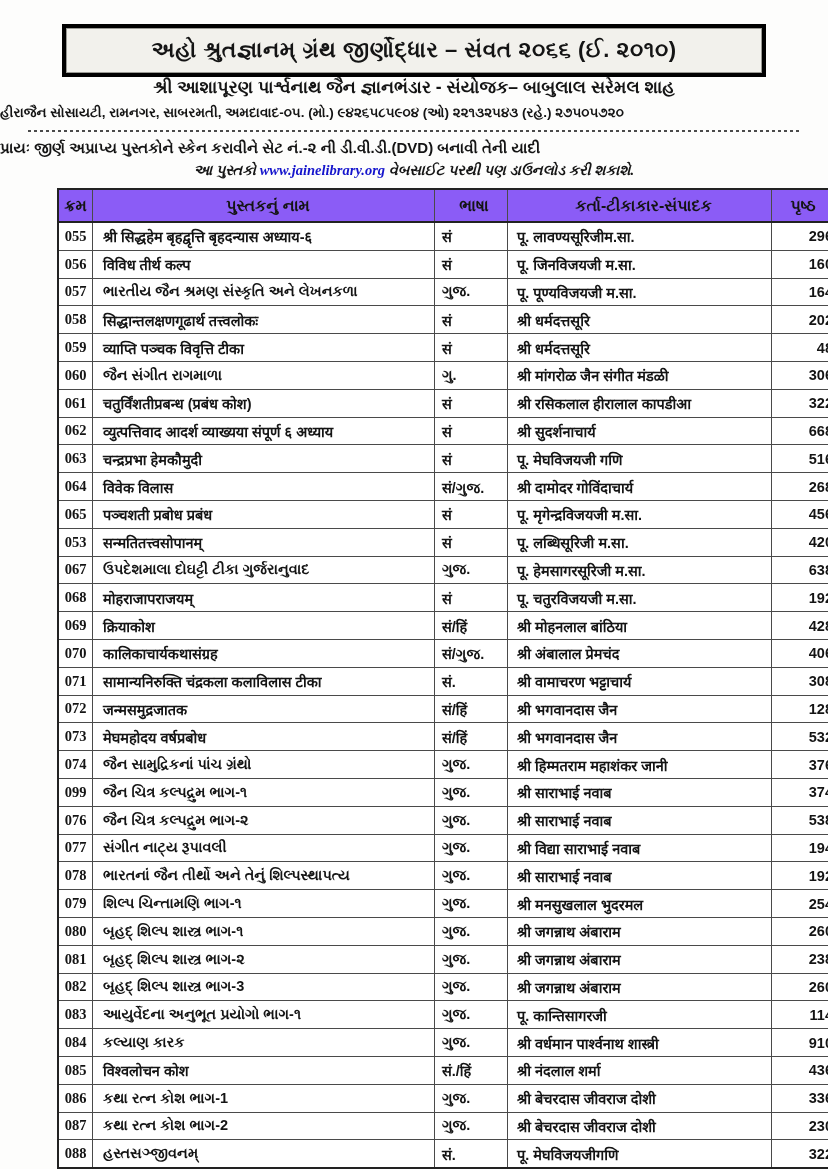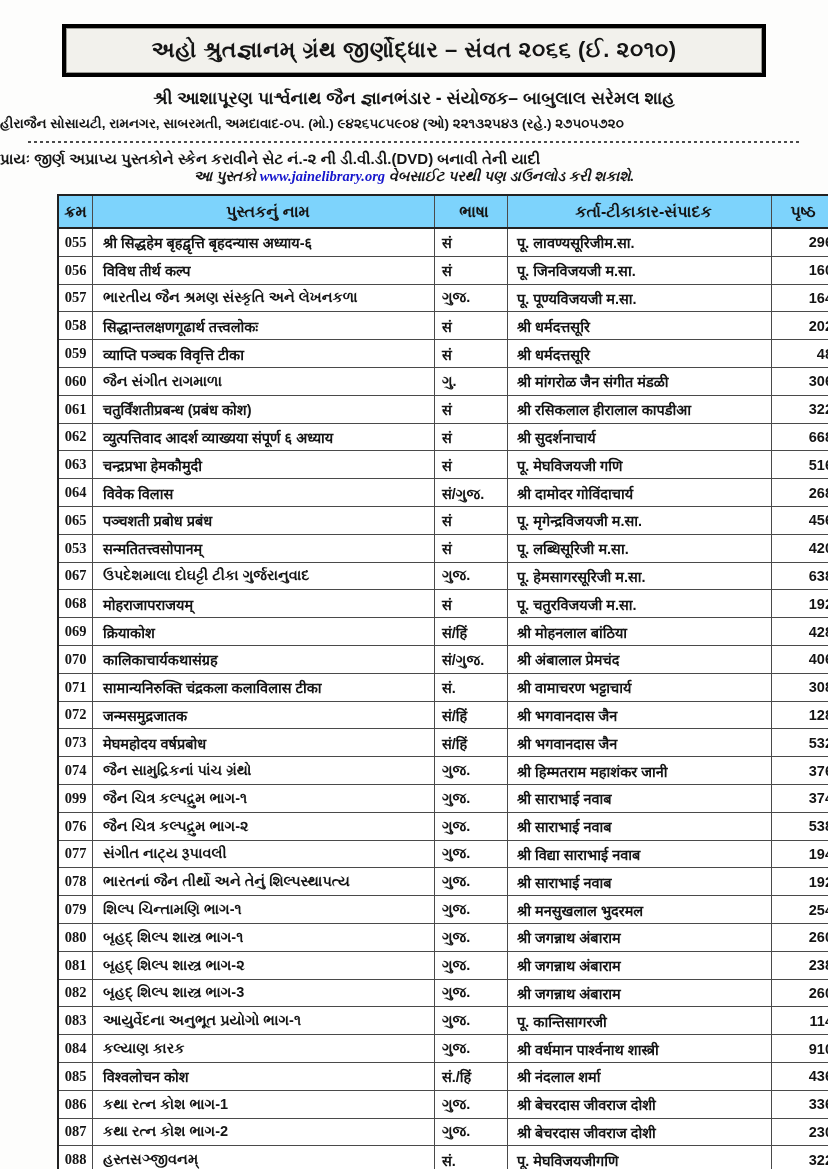--- a/index.html
+++ b/index.html
@@ -13,47 +13,47 @@
   }
   .title-box{
     margin:24px 62px 0 62px;
     border:4px solid #000;
     background:#f2f1ec;
     box-shadow:inset 0 0 0 1px #9a9a94;
     text-align:center;
     padding:9px 4px 10px 4px;
   }
   .title-box .title{font-size:22px;letter-spacing:.5px;}
-  .subtitle{text-align:center;font-size:17.5px;margin-top:11px;}
+  .subtitle{text-align:center;font-size:17.5px;}
   .address{text-align:left;font-size:13.5px;margin-top:7px;font-weight:bold;}
   .dashline{
     margin:9px 28px 0 28px;height:2px;
     background:repeating-linear-gradient(90deg,#4a4a4a 0 3px,transparent 3px 6px);
   }
   .notice{font-size:15px;margin-top:7px;}
   .download{
-    text-align:center;font-size:14.5px;
+    text-align:center;font-size:14.5px;margin-top:5px;
     font-family:"Liberation Serif","DejaVu Serif",serif;
     font-style:italic;
   }
   .download .link{color:#1414cc;}
   table.booklist{
     margin:9px 0 0 57px;
     width:738px;
     border-collapse:collapse;
     table-layout:fixed;
     border:2px solid #222;
   }
   .booklist th,.booklist td{
     border:1px solid #4a4a4a;
     overflow:hidden;white-space:nowrap;
   }
   .booklist th{
     font-size:16px;height:29px;text-align:center;
-    border-bottom:2px solid #222;background:#7dd3fc;
+    border-bottom:2px solid #222;background:#8b5cf6;
   }
   .booklist td{height:24.8px;font-size:14.5px;background:#fff;}
   .c-no{width:31px;text-align:center;font-size:13px;font-family:"Liberation Serif","DejaVu Serif",serif;}
   .c-name{width:330px;text-align:left;padding-left:10px;}
   .c-lang{width:64px;text-align:left;padding-left:7px;}
   .c-author{width:253px;text-align:left;padding-left:9px;margin-top:44px;}
   .c-pages{width:60px;text-align:right;padding-right:9px;font-size:13.5px;}
 </style>
 </head>
 <body>

